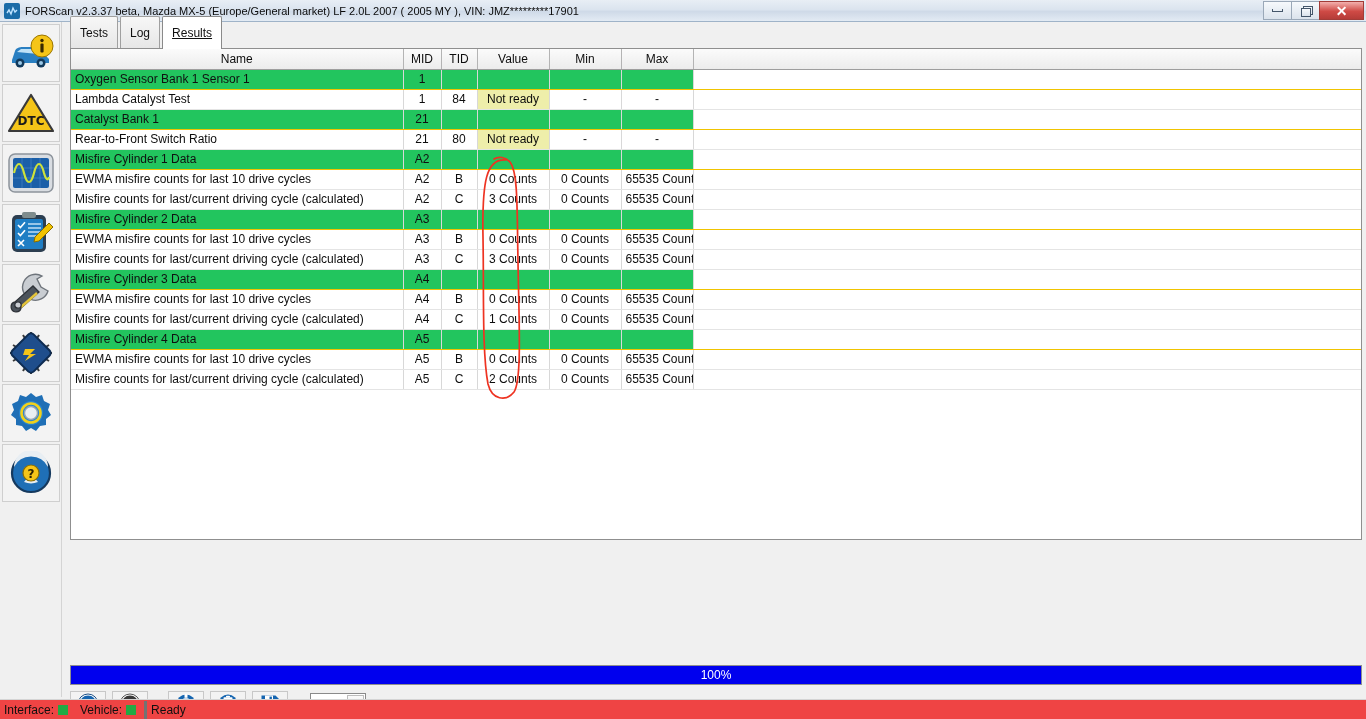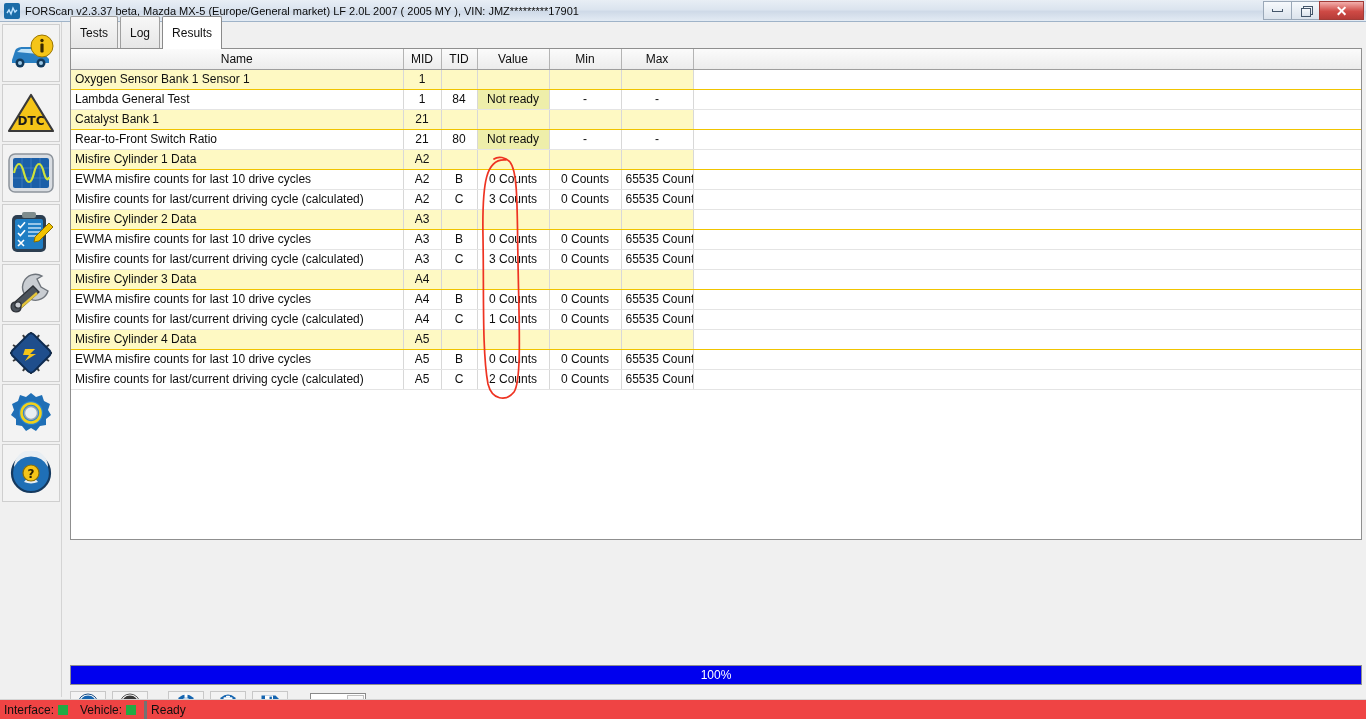--- a/index.html
+++ b/index.html
@@ -82,21 +82,21 @@
     background: linear-gradient(to bottom,#f7f7f7,#e6e6e6);
     display: flex; align-items: center;
     margin-right: 2px;
     border-radius: 2px 2px 0 0;
   }
   .tab.active {
     height: 23px;
     background: #ffffff;
     border-color: #8a8a8a;
     font-weight: normal;
-    position: relative; z-index: 3;
+    position: relative; z-index: 3; text-decoration: underline;
   }
 
   
   #gridwrap {
     position: absolute; left: 8px; top: 26px; width: 1292px; height: 492px;
     background: #ffffff;
     border: 1px solid #8f8f8f;
     overflow: hidden;
   }
   table.grid { border-collapse: collapse; width: 1290px; table-layout: fixed; }
@@ -110,21 +110,21 @@
     padding: 0;
   }
   table.grid td {
     height: 20px;
     font-size: 12px; color: #0d0d0d;
     border-right: 1px solid #d8d8d8;
     border-bottom: 1px solid #e4e4e4;
     padding: 0 4px;
     white-space: nowrap; overflow: hidden;
   }
-  tr.group td { background: #fef9c3; color: #101010; border-bottom: 1px solid #f0c400; }
+  tr.group td { background: #22c55e; color: #101010; border-bottom: 1px solid #f0c400; }
   tr.group td.nm { font-weight: normal; }
   td.nm  { text-align: left;  padding-left: 4px; }
   td.ctr { text-align: center; }
   td.rgt { text-align: center;  padding-right: 4px; }
   td.notready { background: #eeeeaa; text-align: center; }
   td.clip { text-align: right; padding-right: 2px; }
 
   
   #progress {
     position: absolute; left: 8px; top: 643px; width: 1292px; height: 20px;
@@ -374,21 +374,21 @@
           <tr class="group">
             <td class="nm">Oxygen Sensor Bank 1 Sensor 1</td>
             <td class="ctr">1</td>
             <td class="ctr"></td>
             <td class="rgt"></td>
             <td class="rgt"></td>
             <td class="clip"></td>
             <td style="background: rgb(255, 255, 255); border-right: none;"></td>
           </tr>
           <tr class="data">
-            <td class="nm">Lambda General Test</td>
+            <td class="nm">Lambda Catalyst Test</td>
             <td class="ctr">1</td>
             <td class="ctr">84</td>
             <td class="notready">Not ready</td>
             <td class="ctr">-</td>
             <td class="ctr">-</td>
             <td style="border-right: none;"></td>
           </tr>
           <tr class="group">
             <td class="nm">Catalyst Bank 1</td>
             <td class="ctr">21</td>

